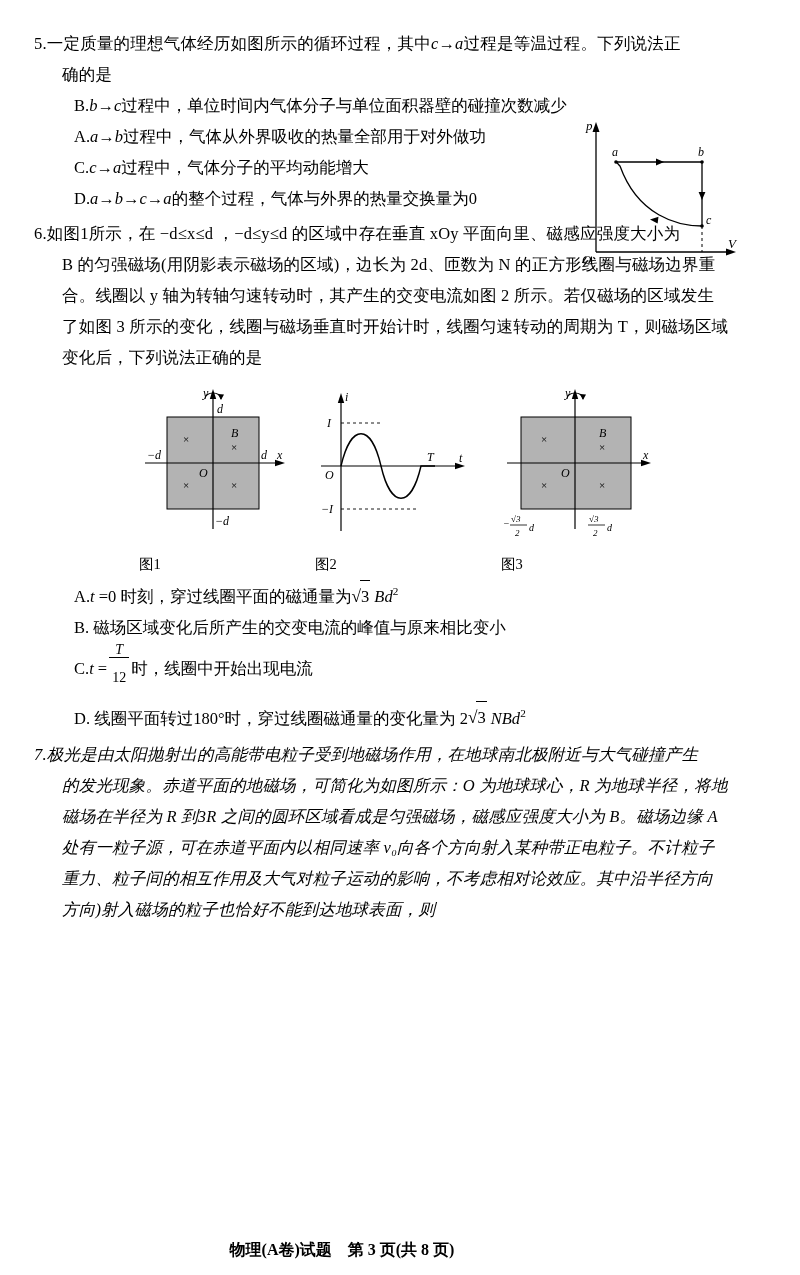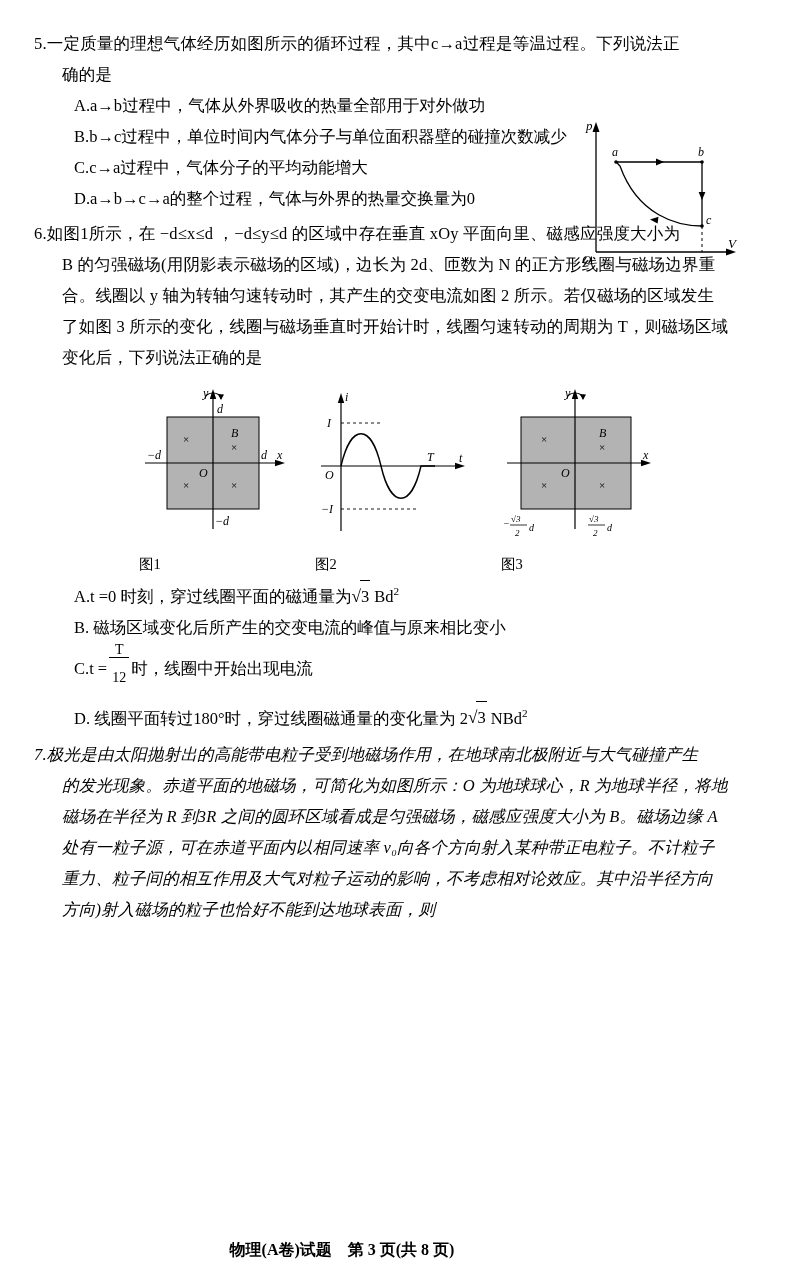--- a/index.html
+++ b/index.html
@@ -30,21 +30,21 @@
   }
   .num {
     display: inline-block;
   }
   .indent { padding-left: 28px; }
   .opt {
     font-size: 16.5px;
     line-height: 31px;
     padding-left: 40px;
   }
-  .it { font-family: "Liberation Serif", serif; }
+  .it { font-style: italic; font-family: "Liberation Serif", serif; }
   .ar { font-style: normal; }
   sup { font-size: 0.68em; vertical-align: super; }
 
   
   .frac {
     display: inline-block;
     vertical-align: middle;
     text-align: center;
     font-size: 0.85em;
     line-height: 1.08;
@@ -137,24 +137,24 @@
         <circle cx="134" cy="112" r="1.8" fill="#000"></circle>
       </svg>
     </div>
 
     <div class="qline">
       <span class="num">5.</span><span>一定质量的理想气体经历如图所示的循环过程，其中</span><span class="it">c→a</span><span>过程是等温过程。下列说法正</span>
     </div>
     <div class="qline indent">确的是</div>
 
     <div class="opt">
+      <span>B.</span><span class="it">b→c</span><span>过程中，单位时间内气体分子与单位面积器壁的碰撞次数减少</span>
+    </div>
+    <div class="opt">
       <span>A.</span><span class="it">a→b</span><span>过程中，气体从外界吸收的热量全部用于对外做功</span>
-    </div>
-    <div class="opt">
-      <span>B.</span><span class="it">b→c</span><span>过程中，单位时间内气体分子与单位面积器壁的碰撞次数减少</span>
     </div>
     <div class="opt">
       <span>C.</span><span class="it">c→a</span><span>过程中，气体分子的平均动能增大</span>
     </div>
     <div class="opt">
       <span>D.</span><span class="it">a→b→c→a</span><span>的整个过程，气体与外界的热量交换量为0</span>
     </div>
   </div>
 
   <div class="q" style="">

